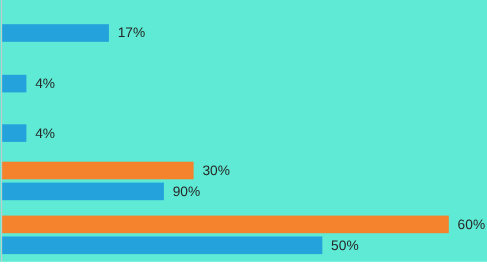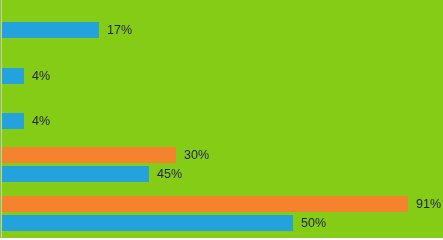--- a/index.html
+++ b/index.html
@@ -52,21 +52,21 @@
     margin-left: 8px;
     font-size: 12.5px;
     line-height: 1;
     color: #262626;
     font-family: "Liberation Sans", sans-serif;
   }
 </style>
 </head>
 <body>
 
-<div id="chart-root" style="background: #84cc16;">
+<div id="chart-root" style="background: #5eead4;">
 
   <div id="axis-line" style="background: rgb(201, 201, 201);"></div>
 
   <div id="bars-container">
       <div class="bar-row" style="top: 22px; height: 16px;">
         <div class="bar bar-blue" style="width: 97px; background: rgb(35, 162, 219);"></div>
         <span class="bar-label" style="color: rgb(38, 38, 38);">17%</span>
       </div>
       <div class="bar-row" style="top: 68px; height: 16px;">
         <div class="bar bar-blue" style="width: 22px; background: rgb(35, 162, 219);"></div>
@@ -75,25 +75,25 @@
       <div class="bar-row" style="top: 113px; height: 16px;">
         <div class="bar bar-blue" style="width: 22px; background: rgb(35, 162, 219);"></div>
         <span class="bar-label" style="color: rgb(38, 38, 38);">4%</span>
       </div>
       <div class="bar-row" style="top: 147px; height: 16px;">
         <div class="bar bar-orange" style="width: 174px; background: rgb(245, 130, 45);"></div>
         <span class="bar-label" style="color: rgb(38, 38, 38);">30%</span>
       </div>
       <div class="bar-row" style="top: 166px; height: 16px;">
         <div class="bar bar-blue" style="width: 147px; background: rgb(35, 162, 219);"></div>
-        <span class="bar-label" style="color: rgb(38, 38, 38);">45%</span>
+        <span class="bar-label" style="color: rgb(38, 38, 38);">90%</span>
       </div>
       <div class="bar-row" style="top: 196px; height: 16px;">
         <div class="bar bar-orange" style="width: 406px; background: rgb(245, 130, 45);"></div>
-        <span class="bar-label" style="color: rgb(38, 38, 38);">91%</span>
+        <span class="bar-label" style="color: rgb(38, 38, 38);">60%</span>
       </div>
       <div class="bar-row" style="top: 215px; height: 16px; text-align: right;">
         <div class="bar bar-blue" style="width: 291px; background: rgb(35, 162, 219);"></div>
         <span class="bar-label" style="color: rgb(38, 38, 38);">50%</span>
       </div>
     </div>
 
 </div>
 
 </body></html>

